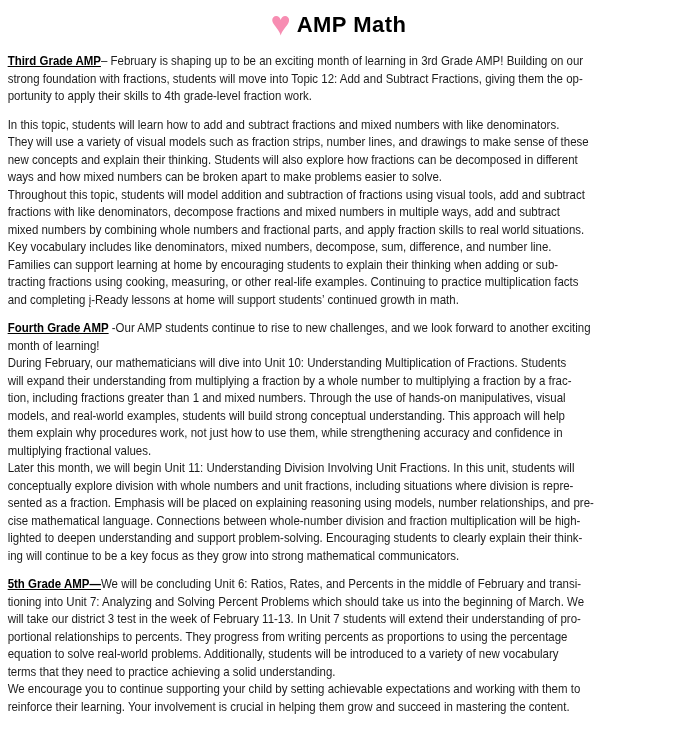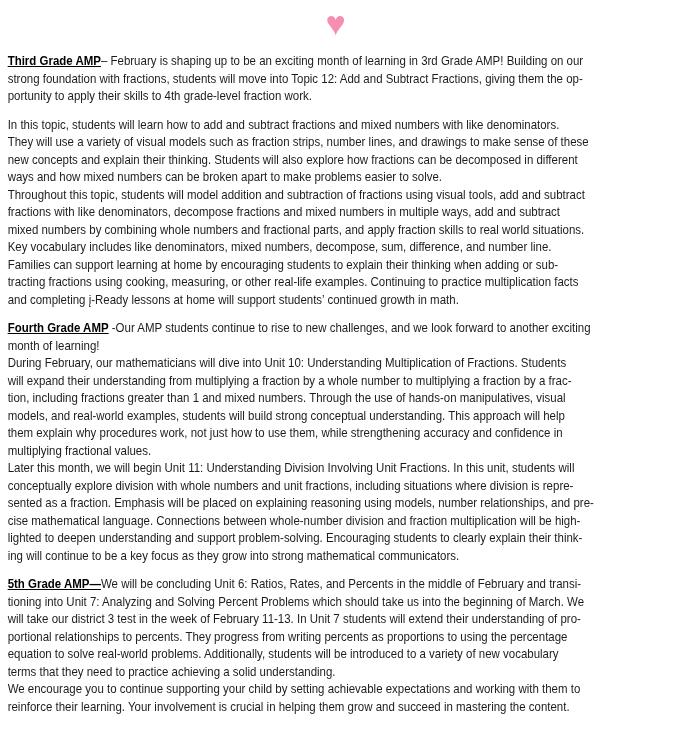--- a/index.html
+++ b/index.html
@@ -27,20 +27,21 @@
   .para { margin: 0 0 11px 0; white-space: pre-line; }
   .sec-head { font-weight: bold; text-decoration: underline; color: #000000; }
 </style>
 </head>
 <body>
 
 <div class="viewport">
 
   <div class="header">
     <span class="heart">♥</span>
+    <span class="title">AMP Math</span>
   </div>
 
   <div class="content">
 
     <p class="para"><span class="sec-head">Third Grade AMP</span><span>– February is shaping up to be an exciting month of learning in 3rd Grade AMP! Building on our
 strong foundation with fractions, students will move into Topic 12: Add and Subtract Fractions, giving them the op-
 portunity to apply their skills to 4th grade-level fraction work.</span></p>
 
     <p class="para">In this topic, students will learn how to add and subtract fractions and mixed numbers with like denominators.
 They will use a variety of visual models such as fraction strips, number lines, and drawings to make sense of these

